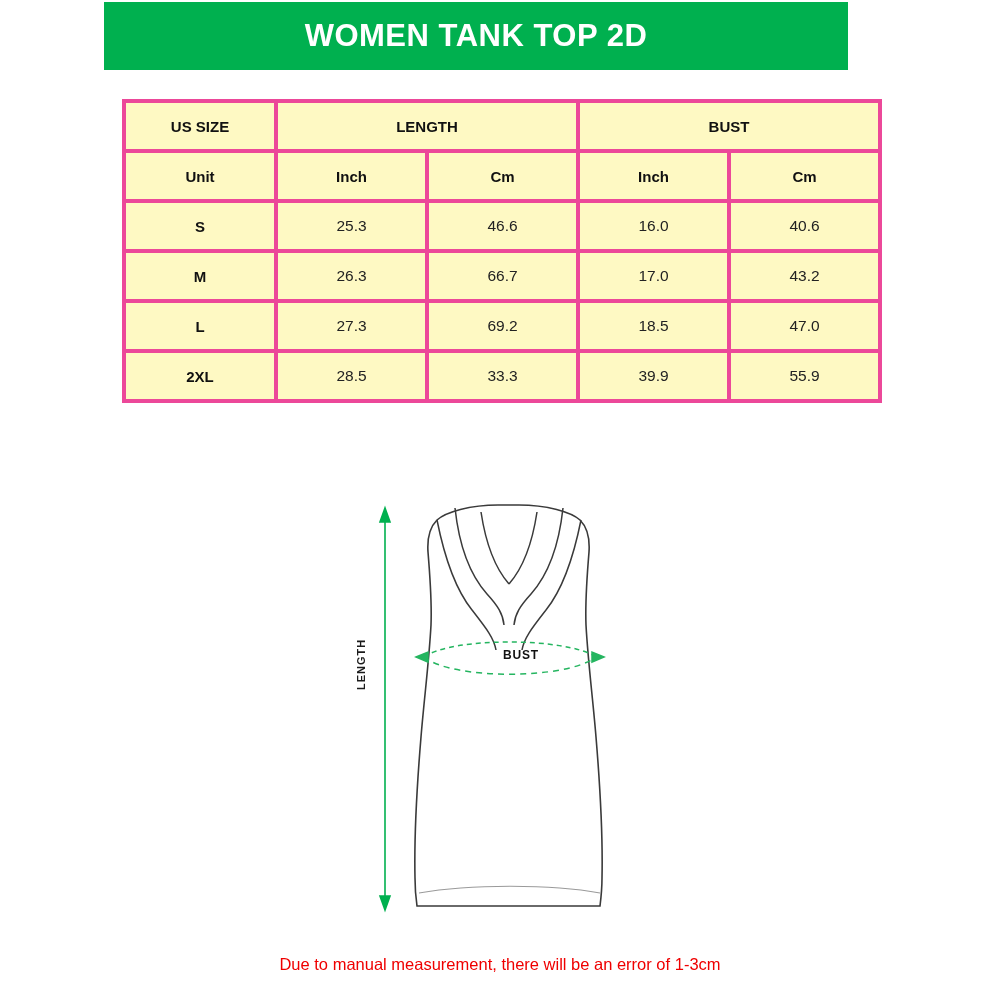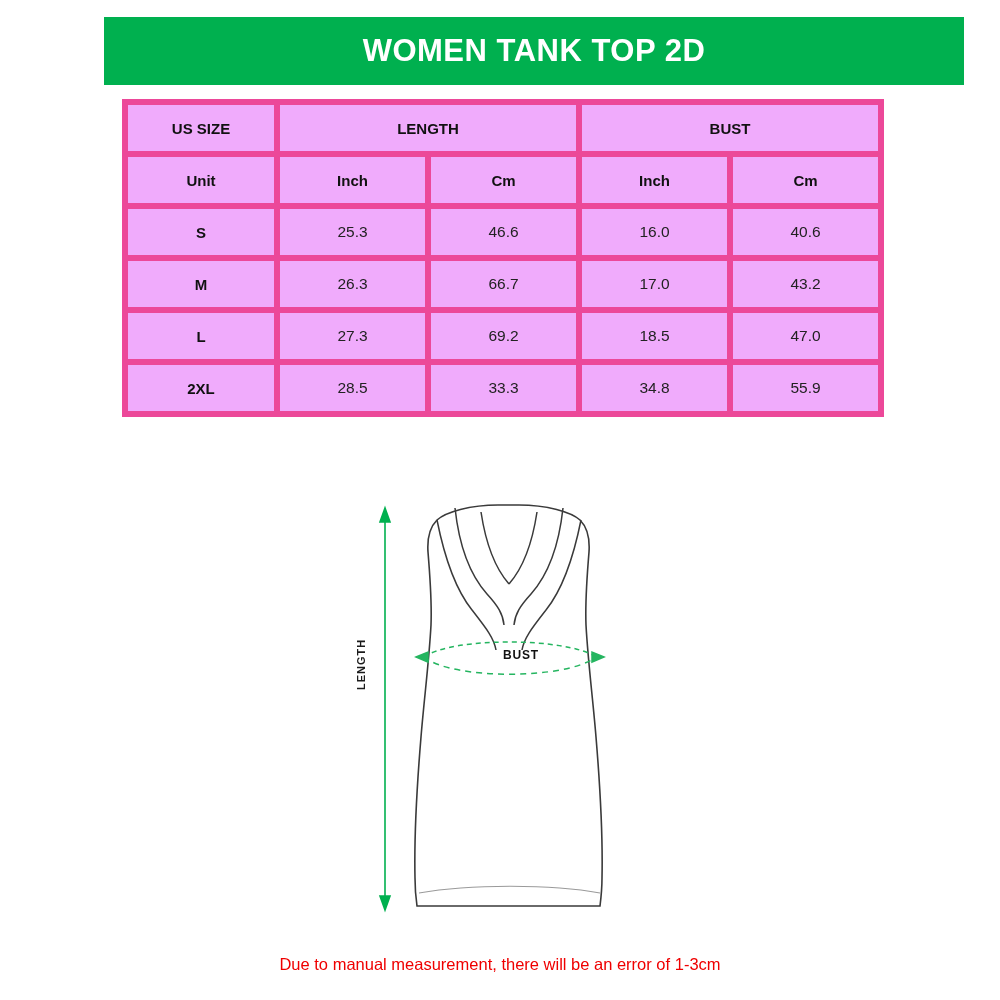--- a/index.html
+++ b/index.html
@@ -13,22 +13,22 @@
     font-family: "Liberation Sans", sans-serif;
     color: #1b1b1b;
     position: relative;
     overflow: hidden;
   }
 
   
   .header-banner {
     position: absolute;
     left: 104px;
-    top: 17px;
-    width: 860px;
+    top: 2px;
+    width: 744px;
     height: 68px;
     background: #00b04f;
     display: flex;
     align-items: center;
     justify-content: center;
   }
   .header-title {
     color: #ffffff;
     font-size: 31px;
     font-weight: bold;
@@ -43,22 +43,22 @@
     top: 99px;
     width: 756px;
   }
   table.size-table {
     border-collapse: collapse;
     width: 756px;
     table-layout: fixed;
   }
   table.size-table td,
   table.size-table th {
-    border: 6px solid #ec4899;
-    background: #f0abfc;
+    border: 4px solid #ec4899;
+    background: #fef9c3;
     text-align: center;
     font-size: 15px;
     font-weight: bold;
     color: #111111;
     height: 46px;
     padding: 0;
   }
   table.size-table td.val {
     font-weight: normal;
     font-size: 15.5px;
@@ -155,21 +155,21 @@
         <td>L</td>
         <td class="val">27.3</td>
         <td class="val">69.2</td>
         <td class="val">18.5</td>
         <td class="val">47.0</td>
       </tr>
       <tr>
         <td>2XL</td>
         <td class="val">28.5</td>
         <td class="val">33.3</td>
-        <td class="val">34.8</td>
+        <td class="val">39.9</td>
         <td class="val">55.9</td>
       </tr>
     </tbody>
   </table>
 </div>
 
 <svg class="svg-area" width="1000" height="950" viewBox="0 0 1000 950">
 
   <g fill="#ffffff" stroke="#3a3a3a" stroke-width="1.6">
     <path d="M498,505

